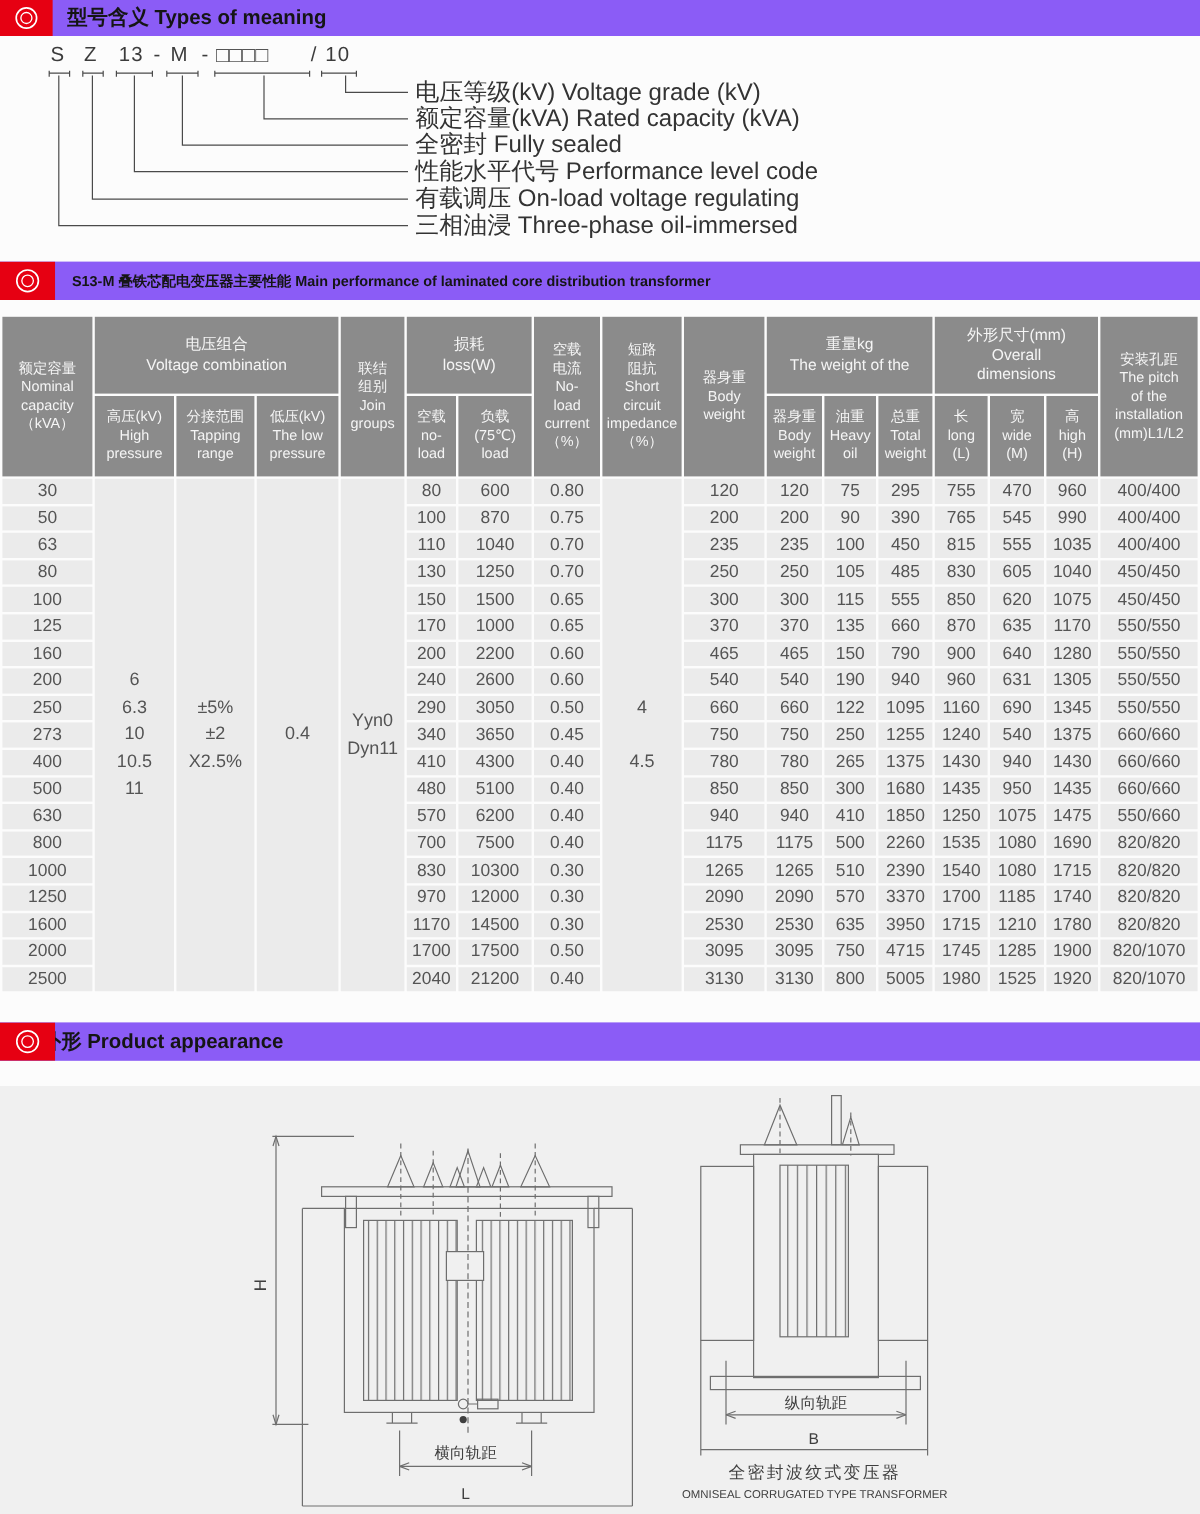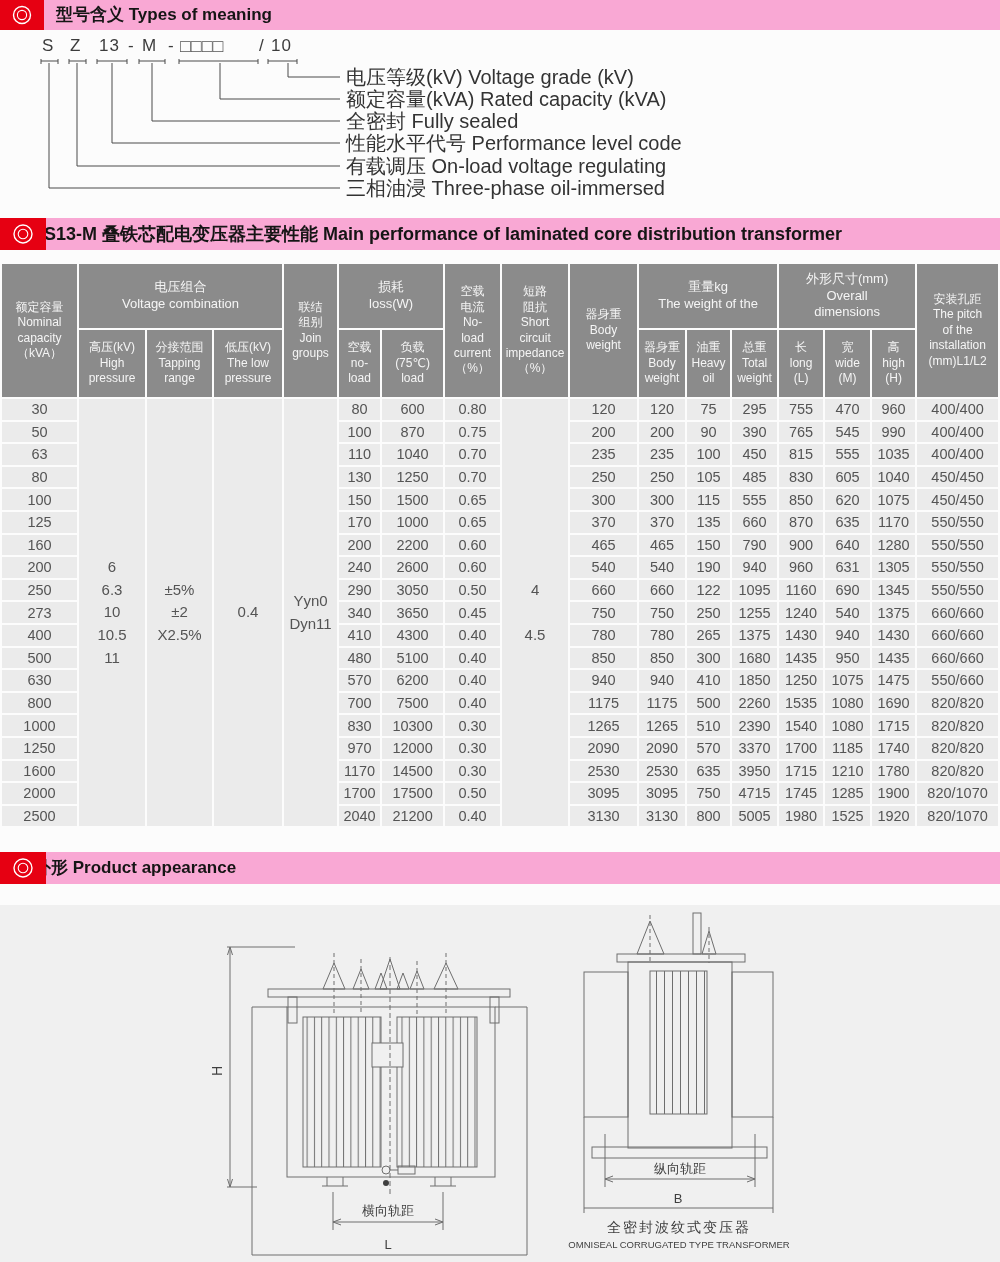--- a/index.html
+++ b/index.html
@@ -1,27 +1,27 @@
 <!DOCTYPE html>
 <html><head>
 <meta charset="utf-8">
 <style>
   * { margin:0; padding:0; box-sizing:border-box; }
   body { font-family: "Liberation Sans", "DejaVu Sans", sans-serif; background:#fff; }
   .page { position:relative; width:1000px; height:1262px; background:#fcfcfc; overflow:hidden; }
 
   
-  .sec-bar { position:absolute; left:0; width:1000px; background:#f9a8d4; }
+  .sec-bar { position:absolute; left:0; width:1000px; background:#8b5cf6; }
   .sec-icon { position:absolute; left:0; top:0; display:block; }
   .sec-title { font-weight:bold; color:#151515; white-space:nowrap; }
 
   #bar1 { top:0; height:30px; }
   #bar1 .sec-title { padding-left:56px; line-height:30px; font-size:17px; }
   #bar2 { top:218px; height:32px; }
-  #bar2 .sec-title { padding-left:44px; line-height:32px; font-size:18px; }
+  #bar2 .sec-title { padding-left:60px; line-height:32px; font-size:12px; }
   #bar3 { top:852px; height:32px; }
   #bar3 .sec-title { line-height:32px; font-size:17px; }
 
   
   .diagram { position:absolute; top:30px; left:0; width:1000px; height:188px; }
   .code-char { position:absolute; top:6px; font-size:17px; color:#3c3c3c; letter-spacing:1px; white-space:nowrap; }
   .code-boxes { font-size:18px; letter-spacing:0; color:#555; }
   .diag-label { position:absolute; left:346px; height:20px; line-height:20px; font-size:20px; color:#333; white-space:nowrap; }
   .diagram svg { position:absolute; left:0; top:0; }
 

